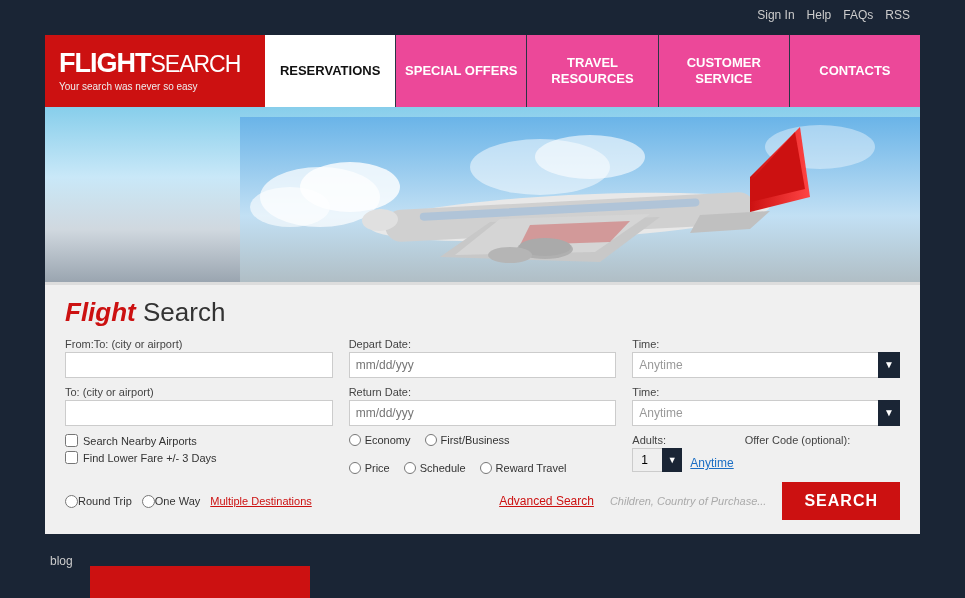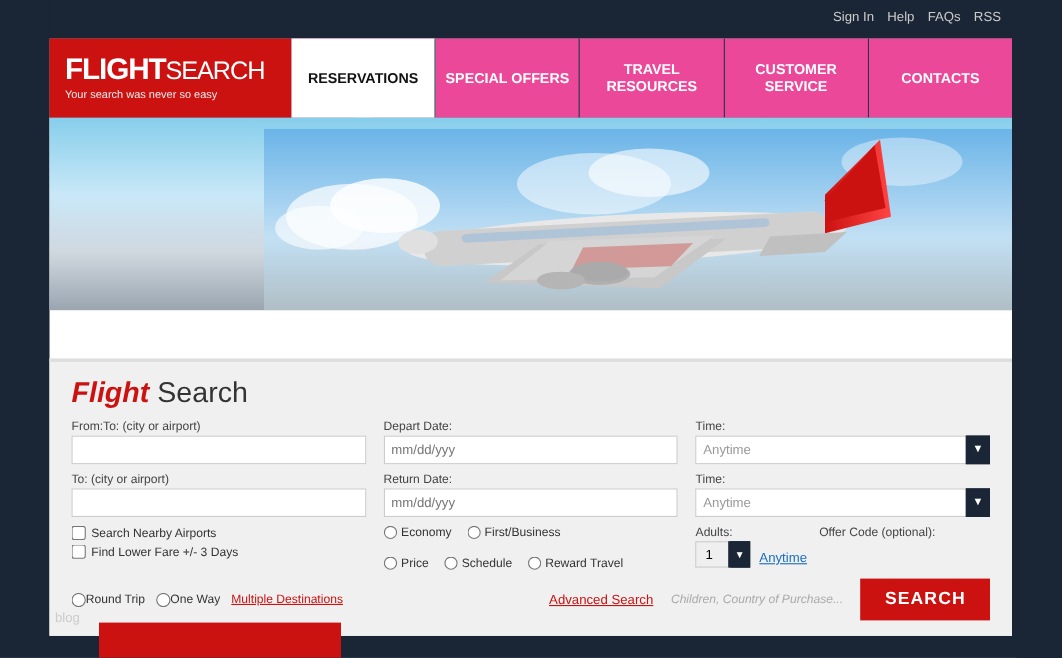--- a/index.html
+++ b/index.html
@@ -100,21 +100,20 @@
       top: 10px;
       width: 680px;
       height: 165px;
     }
 
     
     .search-section {
       background: #f0f0f0;
       padding: 12px 20px 14px 20px;
       border-top: 3px solid #ddd;
-      margin-top: 44px;
     }
     .search-title {
       font-size: 26px;
       margin-bottom: 10px;
     }
     .search-title .flight {
       color: #cc1111;
       font-weight: 700;
       font-style: italic;
     }

